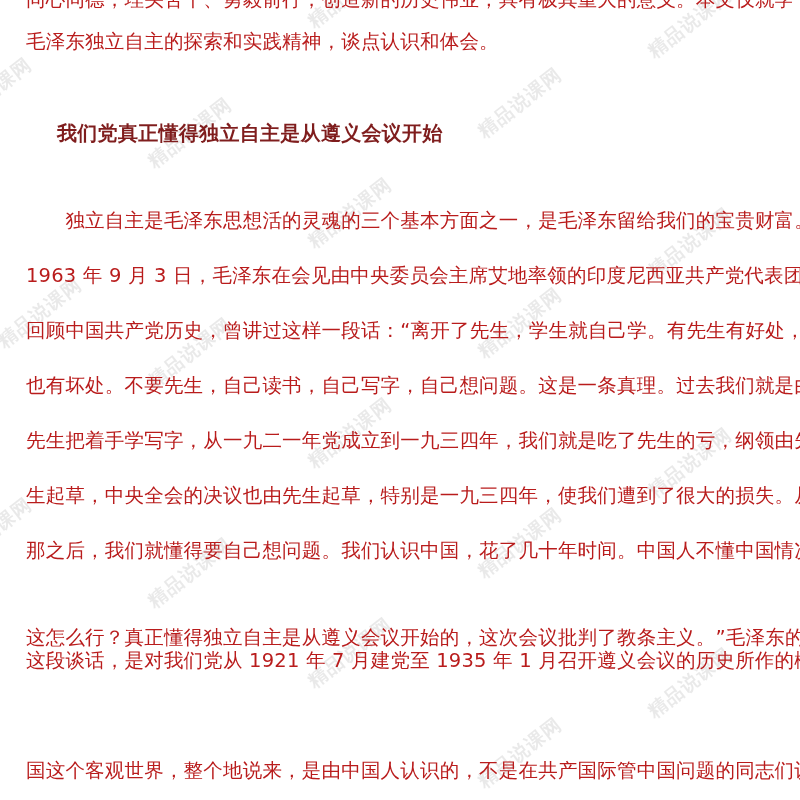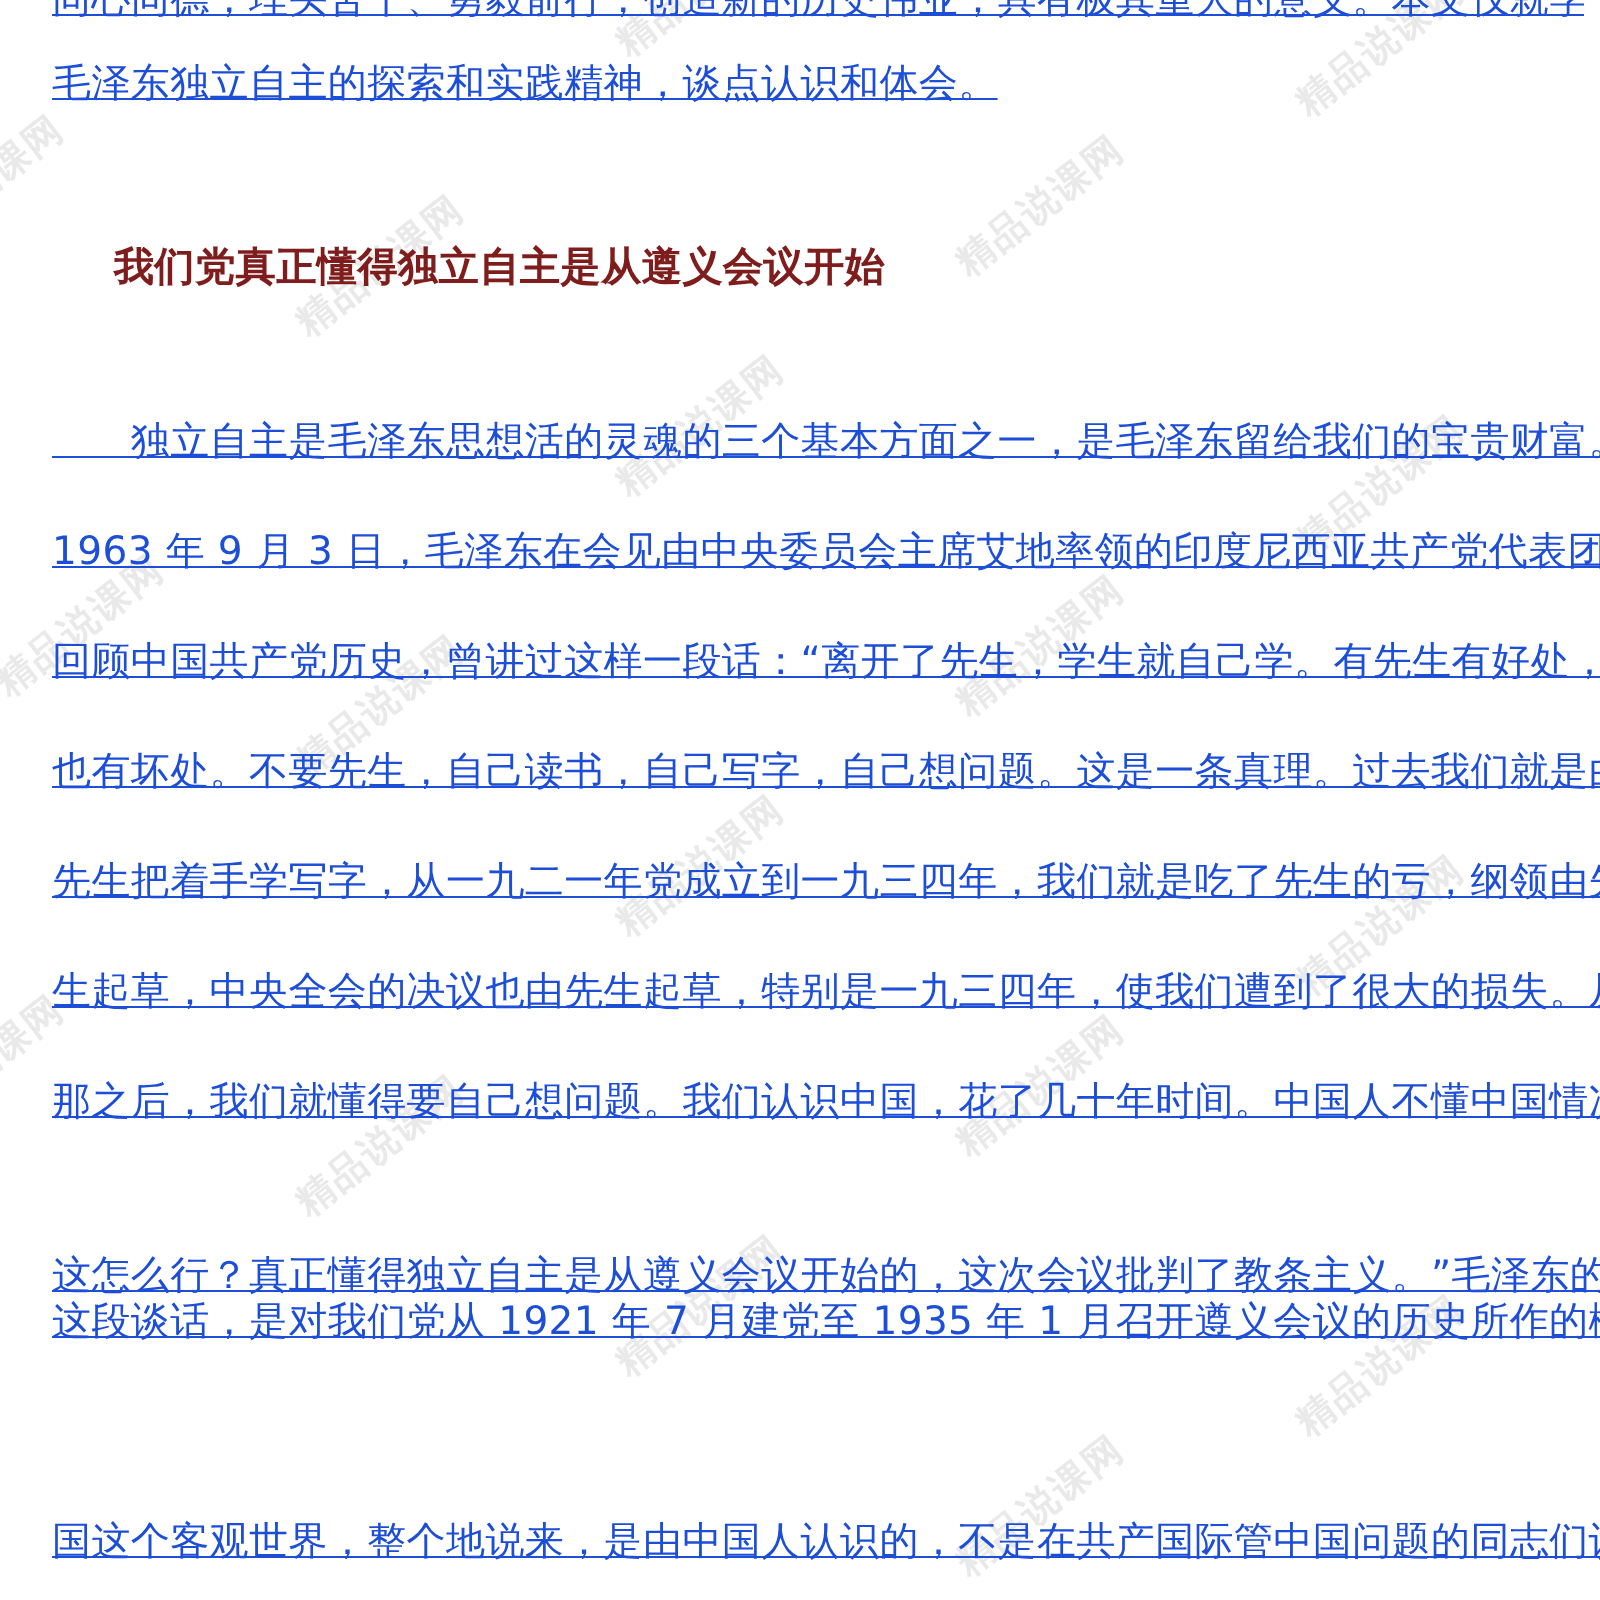--- a/index.html
+++ b/index.html
@@ -54,22 +54,21 @@
   }
 
   .line {
     position: absolute;
     left: 26px;
     right: 8px;
     font-size: 19.5px;
     line-height: 28px;
     letter-spacing: 0.2px;
     white-space: nowrap;
-    color: #1d4ed8;
-    text-decoration: underline;
+    color: #b91c1c;
   }
 
   .line.clipped-top {
     
     overflow: hidden;
   }
 
   .heading {
     position: absolute;
     left: 57px;

